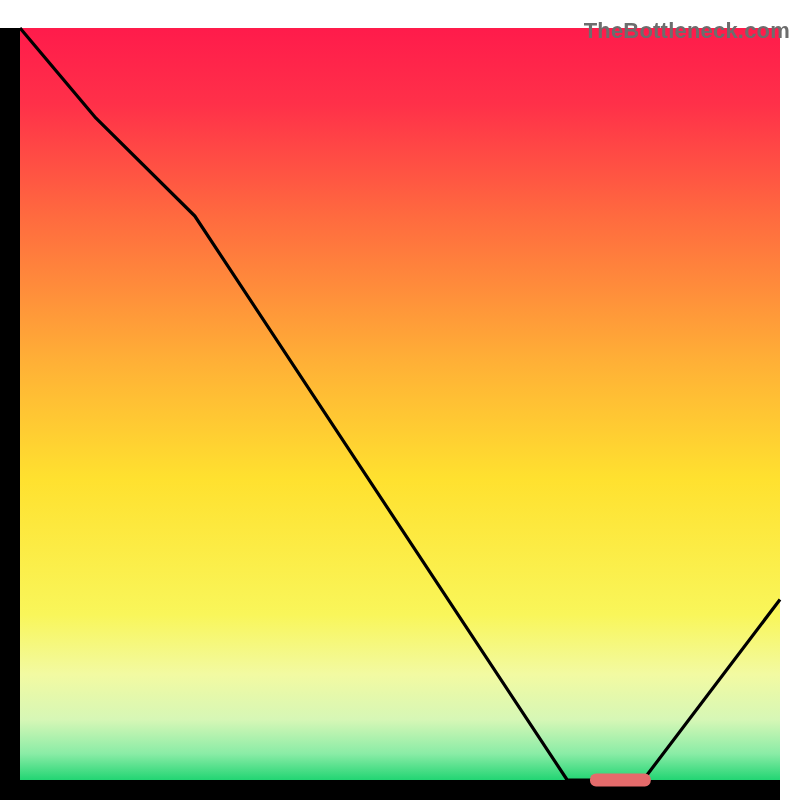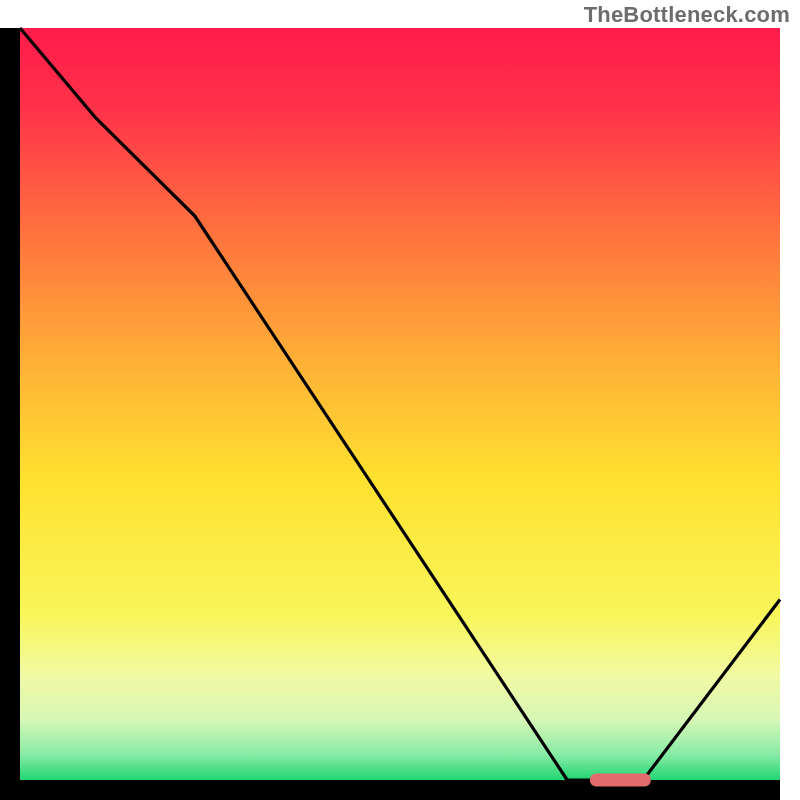--- a/index.html
+++ b/index.html
@@ -10,21 +10,21 @@
     background: #ffffff;
     font-family: Arial, Helvetica, sans-serif;
   }
   .chart-container {
     position: relative;
     width: 800px;
     height: 800px;
   }
   .watermark {
     position: absolute;
-    top: 2px;
+    top: 18px;
     right: 10px;
     font-size: 22px;
     font-weight: bold;
     color: #6d6d6d;
     font-family: Arial, Helvetica, sans-serif;
     letter-spacing: 0.2px;
   }
   svg.plot {
     display: block;
   }

